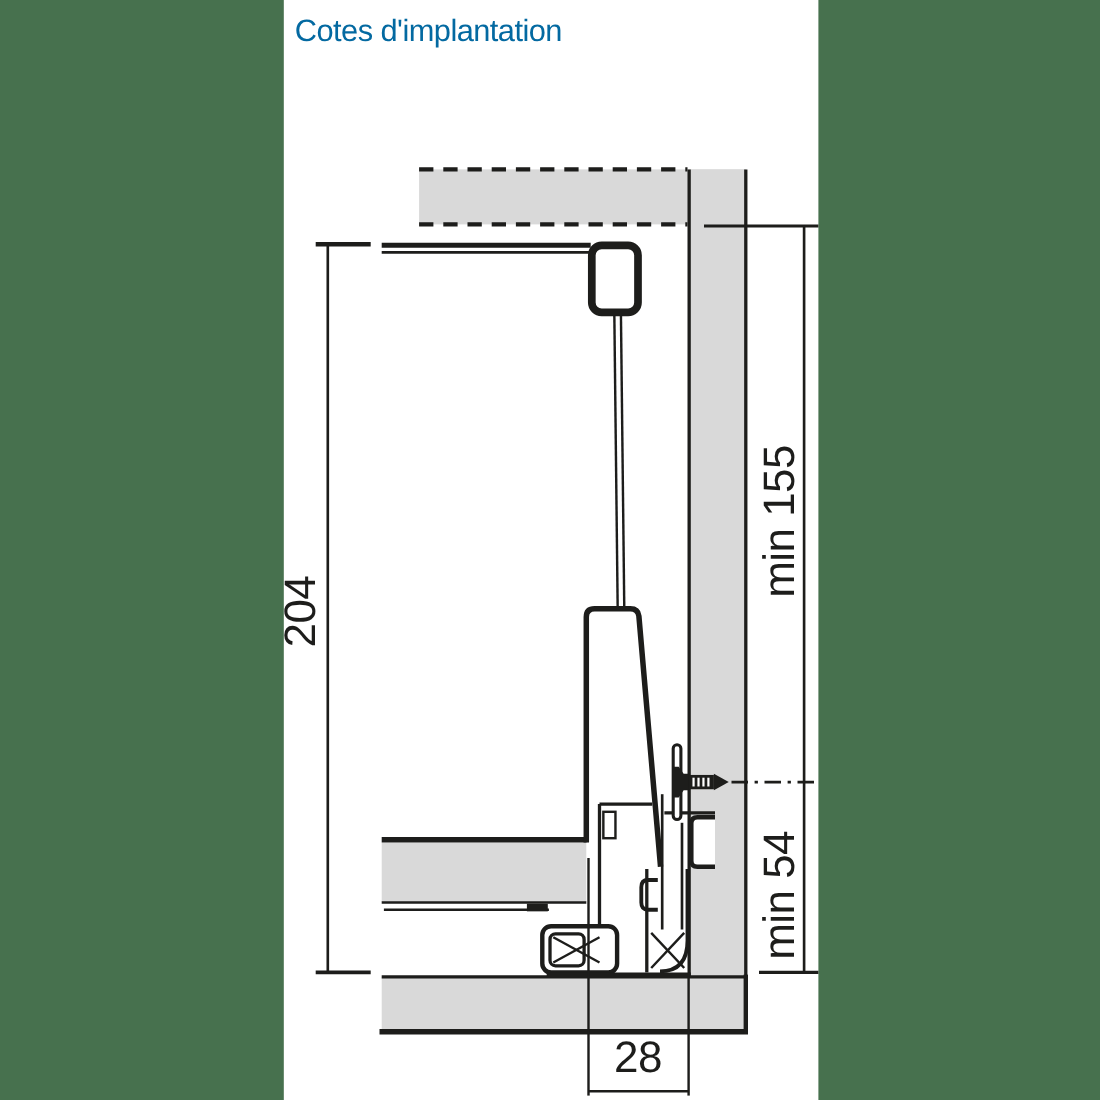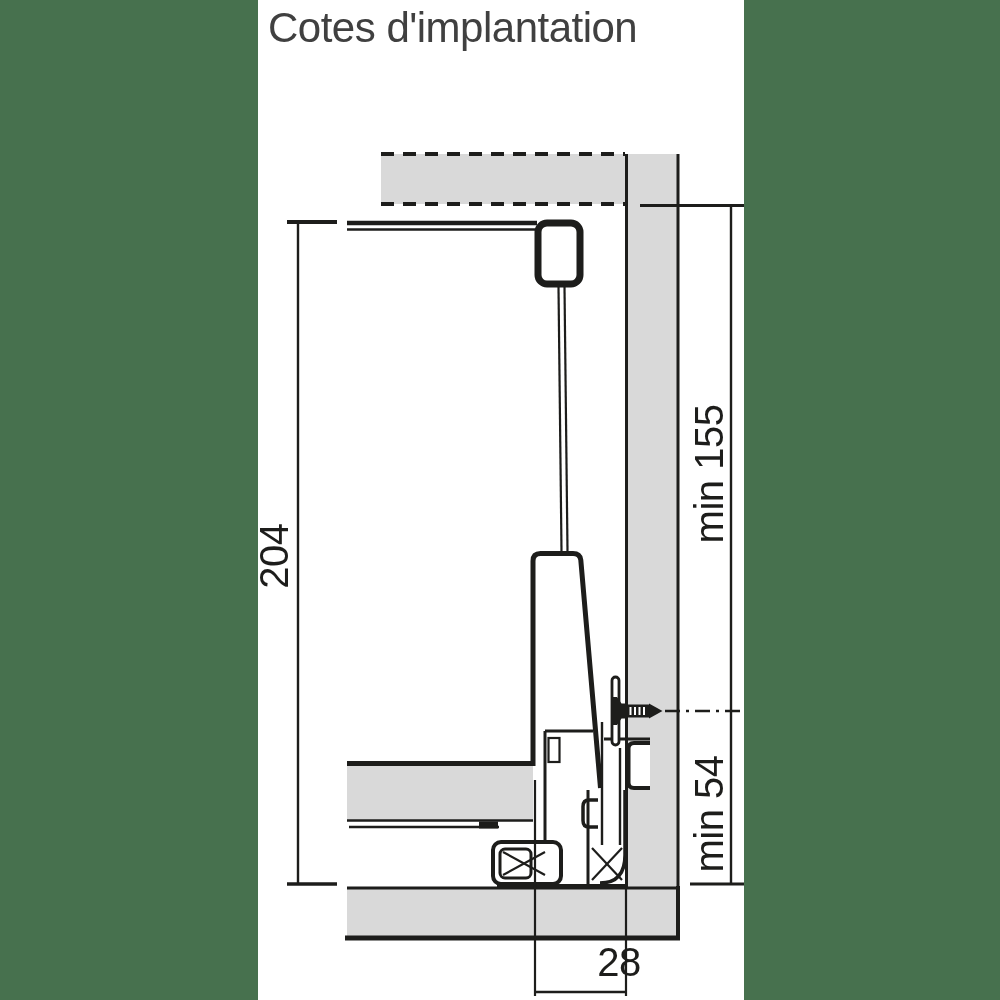--- a/index.html
+++ b/index.html
@@ -6,31 +6,31 @@
   .stage{
     position:relative;width:1000px;height:1000px;overflow:hidden;
     background:#ffffff;font-family:"Liberation Sans",sans-serif;color:#1D1D1B;
   }
   .backdrop{position:absolute;top:0;height:1000px;background:#47714E;}
   .backdrop.left{left:0;width:258px;}
   .backdrop.right{left:744px;width:256px;}
   .drawing{position:absolute;left:0;top:0;width:1000px;height:1000px;}
   .title{
     position:absolute;left:268px;top:6px;
-    font-size:42px;line-height:43px;letter-spacing:-0.5px;color:#404040;
+    font-size:28px;line-height:43px;letter-spacing:-0.5px;color:#0369a1;
   }
   .dim-label{
     position:absolute;font-size:40px;letter-spacing:-0.5px;color:#1D1D1B;
     white-space:nowrap;transform:translate(-50%,-50%);
   }
   .dim-label.rot{transform:translate(-50%,-50%) rotate(-90deg);}
   .l204{left:274px;top:556px;}
   .l155{left:709px;top:474px;}
   .l54{left:709px;top:814px;}
-  .l28{left:580px;top:962px;margin-left:39px;}
+  .l28{left:580px;top:962px;}
 </style>
 </head>
 <body>
 
 <div class="stage">
 
   <div class="backdrop left"></div>
   <div class="backdrop right"></div>
 
   <svg class="drawing" viewBox="0 0 1000 1000" xmlns="http://www.w3.org/2000/svg">

